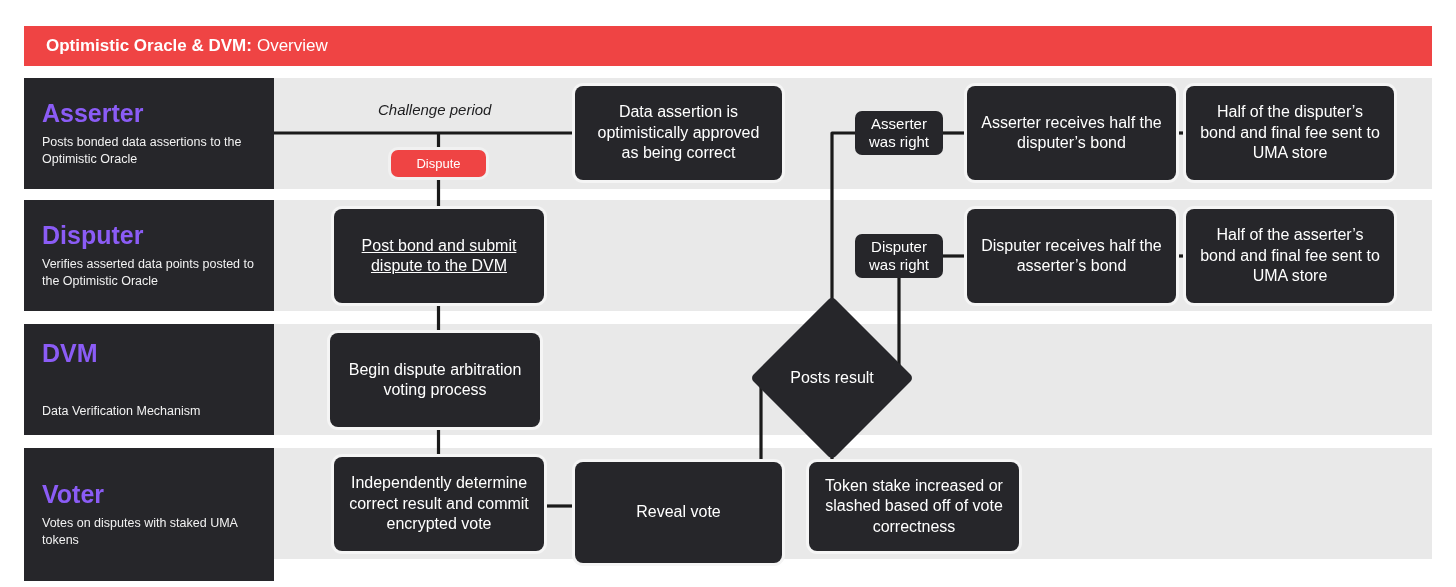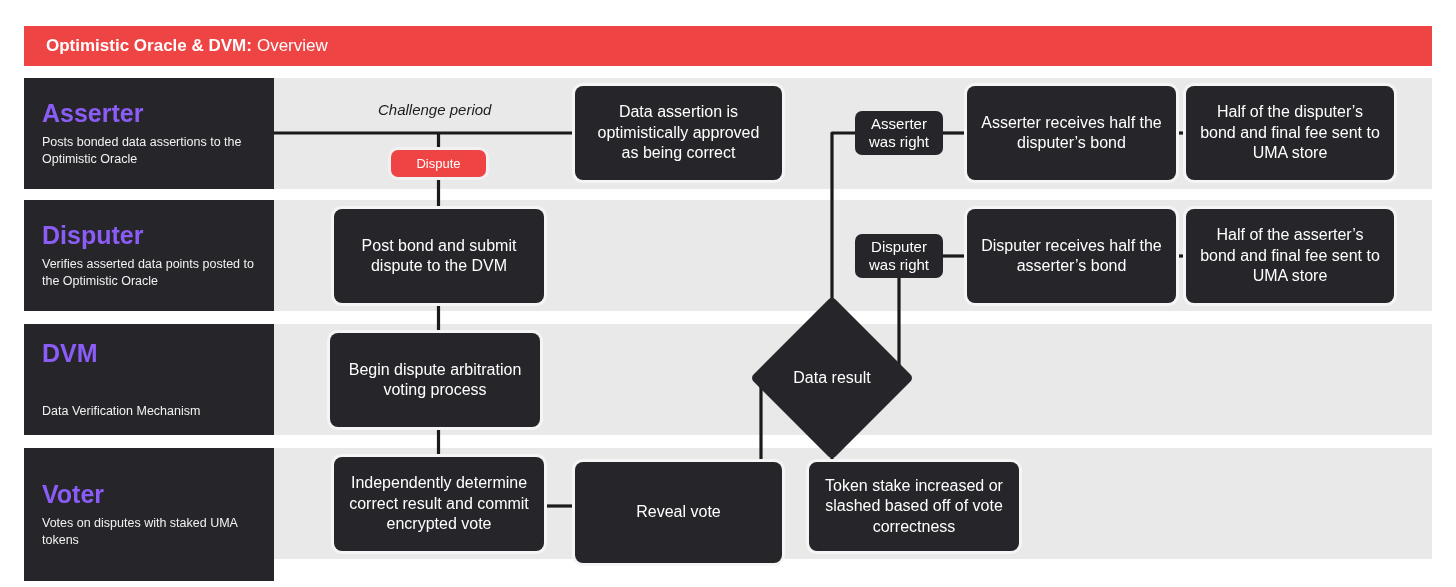--- a/index.html
+++ b/index.html
@@ -195,33 +195,33 @@
   <div class="chip-red" style="left:391px; top:150px; width:95px; height:27px;">Dispute</div>
 
   <div class="node" style="left:575px; top:86px; width:207px; height:94px;">Data assertion is optimistically approved as being correct</div>
 
   <div class="chip" style="left:855px; top:111px; width:88px; height:44px;">Asserter was right</div>
 
   <div class="node" style="left:967px; top:86px; width:209px; height:94px;">Asserter receives half the disputer’s bond</div>
 
   <div class="node" style="left:1186px; top:86px; width:208px; height:94px;">Half of the disputer’s bond and final fee sent to UMA store</div>
 
-  <div class="node" style="left:334px; top:209px; width:210px; height:94px;">Post bond and submit dispute to the DVM</div>
+  <div class="node" style="left:334px; top:209px; width:210px; height:94px;text-decoration:underline;">Post bond and submit dispute to the DVM</div>
 
   <div class="chip" style="left:855px; top:234px; width:88px; height:44px;">Disputer was right</div>
 
   <div class="node" style="left:967px; top:209px; width:209px; height:94px;">Disputer receives half the asserter’s bond</div>
 
   <div class="node" style="left:1186px; top:209px; width:208px; height:94px;">Half of the asserter’s bond and final fee sent to UMA store</div>
 
   <div class="node" style="left:330px; top:333px; width:210px; height:94px;">Begin dispute arbitration voting process</div>
 
   <div class="diamond-wrap" style="left:774px; top:320px;">
     <div class="diamond-shape"></div>
-    <div class="diamond-label">Data result</div>
+    <div class="diamond-label">Posts result</div>
   </div>
 
   <div class="node" style="left:334px; top:457px; width:210px; height:94px;">Independently determine correct result and commit encrypted vote</div>
 
   <div class="node" style="left:575px; top:462px; width:207px; height:101px;">Reveal vote</div>
 
   <div class="node" style="left:809px; top:462px; width:210px; height:89px;">Token stake increased or slashed based off of vote correctness</div>
 
 </div>
 

